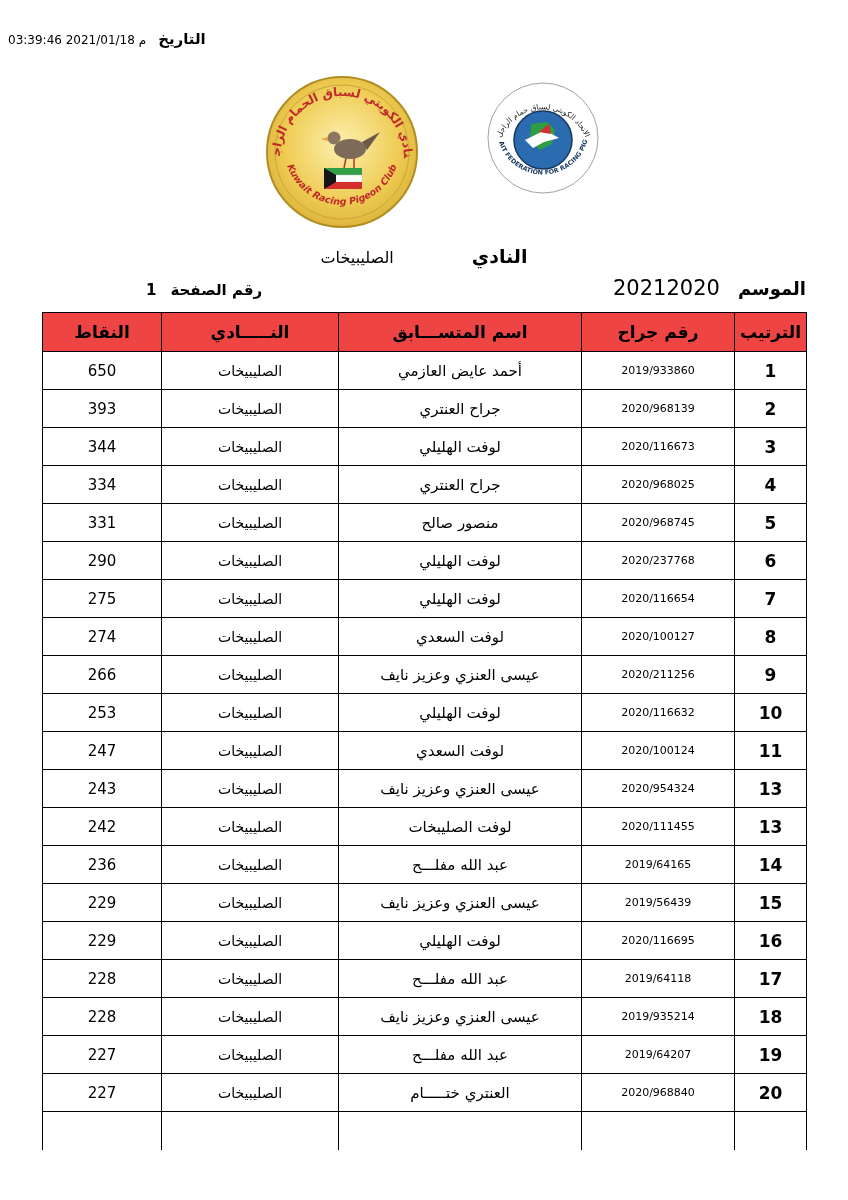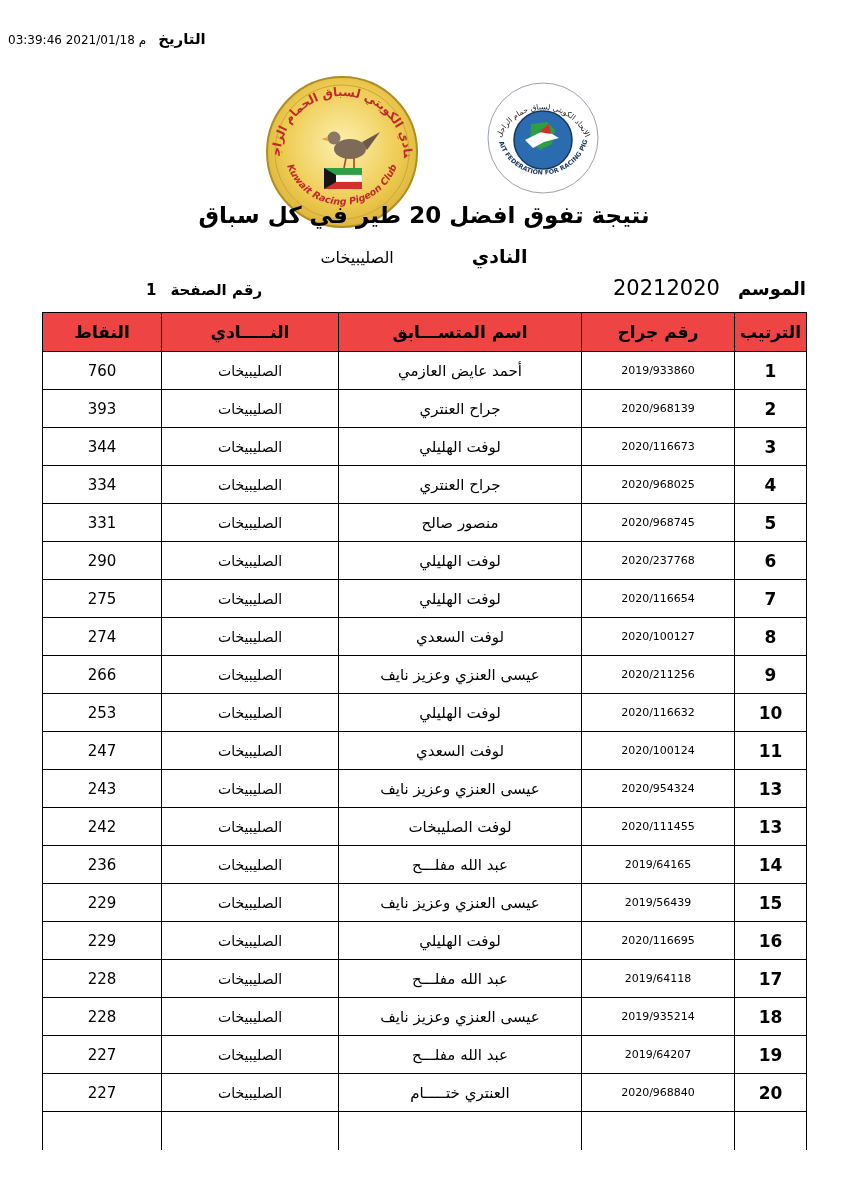--- a/index.html
+++ b/index.html
@@ -116,21 +116,20 @@
       <g>
         <polygon points="38,58 58,48 72,56 57,60 46,66" fill="#ffffff"></polygon>
         <polygon points="52,50 62,42 64,52" fill="#d32f2f"></polygon>
       </g>
       <text font-size="6.3" font-weight="bold" fill="#17375e" font-family="DejaVu Sans, sans-serif">
         <textPath href="#fedBottomArc" startOffset="50%" text-anchor="middle">KUWAIT FEDERATION FOR RACING PIGEON</textPath>
       </text>
     </svg>
   </div>
 
-  <div class="doc-title">نتيجة تفوق  افضل  20  طير  في كل سباق</div>
 
   <div class="club-line">
     <span class="club-label">النادي</span>
     <span class="club-value">الصليبيخات</span>
   </div>
 
   <div class="season-line">
     <span class="season-group">
       <span class="season-label">الموسم</span>
       <span class="season-value">20212020</span>
@@ -160,21 +159,21 @@
       </tr>
     </thead>
     <tbody>
         <tr>
     <td class="cell-rank">1</td>
     <td class="cell-ring">
       <span class="ltr">2019/933860</span>
     </td>
     <td class="cell-comp">أحمد عايض العازمي</td>
     <td class="cell-club">الصليبيخات</td>
-    <td class="cell-points">760</td>
+    <td class="cell-points">650</td>
   </tr>
         <tr>
     <td class="cell-rank">2</td>
     <td class="cell-ring">
       <span class="ltr">2020/968139</span>
     </td>
     <td class="cell-comp">جراح العنتري</td>
     <td class="cell-club">الصليبيخات</td>
     <td class="cell-points">393</td>
   </tr>

